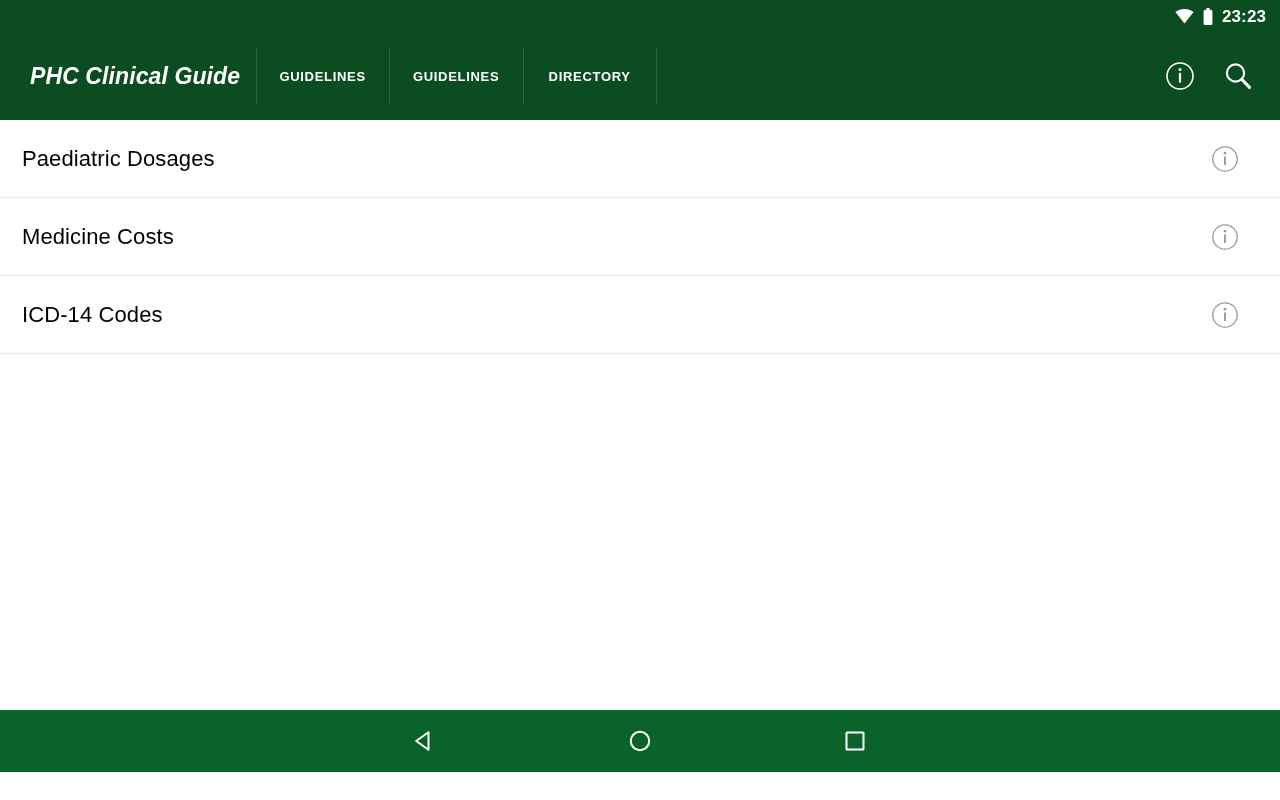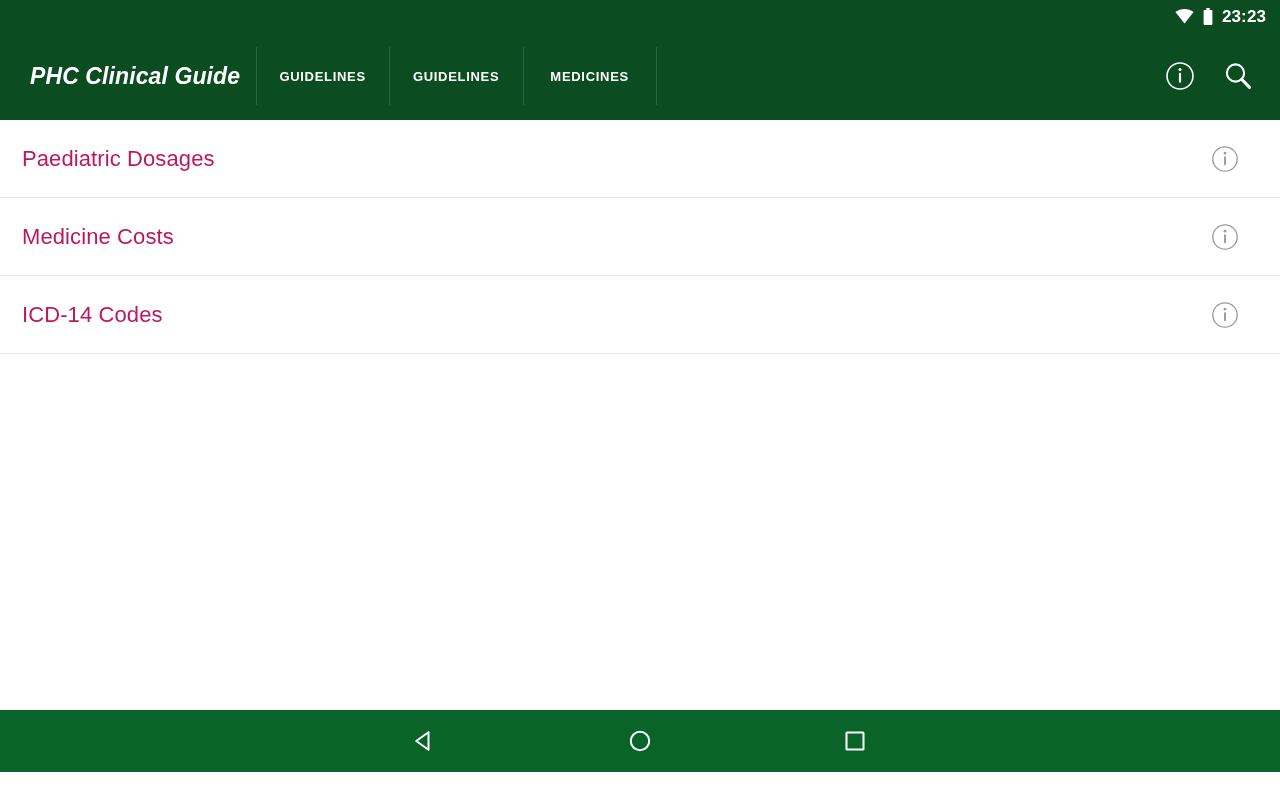--- a/index.html
+++ b/index.html
@@ -167,21 +167,21 @@
     display: flex;
     align-items: center;
     justify-content: space-between;
     padding: 0 20px 0 22px;
     box-sizing: border-box;
     background: #ffffff;
     cursor: pointer;
   }
   .list-label {
     font-size: 22px;
-    color: #be185d;
+    color: #000000;
     line-height: 1;
     letter-spacing: 0.1px;
     white-space: nowrap;
   }
   .row-info {
     width: 34px;
     height: 34px;
     display: flex;
     align-items: center;
     justify-content: center;
@@ -240,21 +240,21 @@
     <div class="app-title">PHC Clinical Guide</div>
 
     <div class="tabs">
       <div class="tab tab-guidelines">
         <span>GUIDELINES</span>
       </div>
       <div class="tab tab-medicines">
         <span>GUIDELINES</span>
       </div>
       <div class="tab tab-directory">
-        <span>MEDICINES</span>
+        <span>DIRECTORY</span>
       </div>
       <div class="tab-spacer"></div>
     </div>
 
     <div class="app-actions">
       <div class="icon-btn">
         <span>
           <svg width="30" height="30" viewBox="0 0 30 30">
             <circle cx="15" cy="15" r="13" fill="none" stroke="#ffffff" stroke-width="1.6"></circle>
             <circle cx="15" cy="8.6" r="1.5" fill="#ffffff"></circle>

